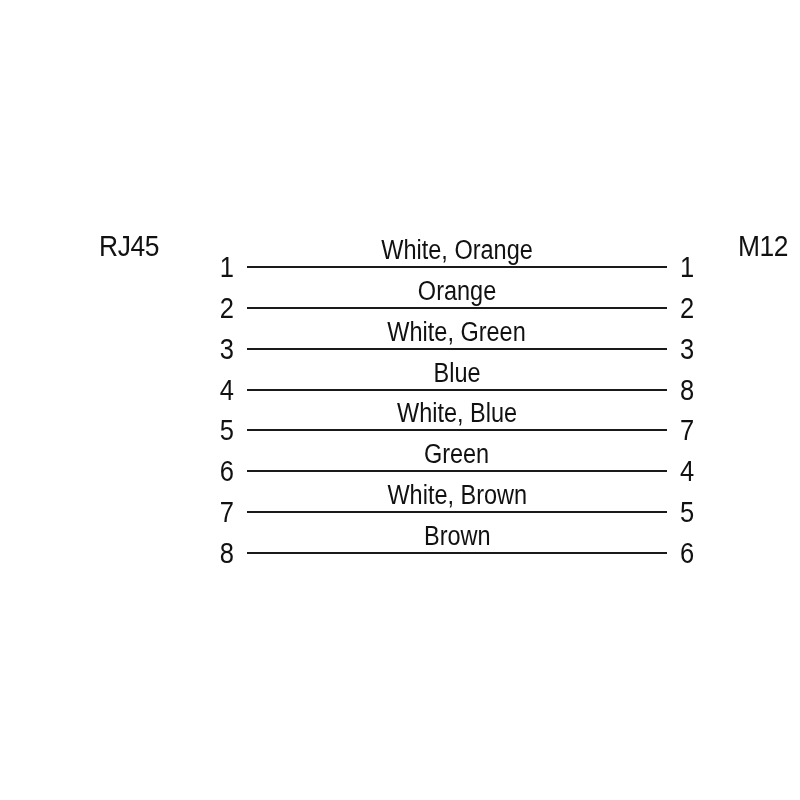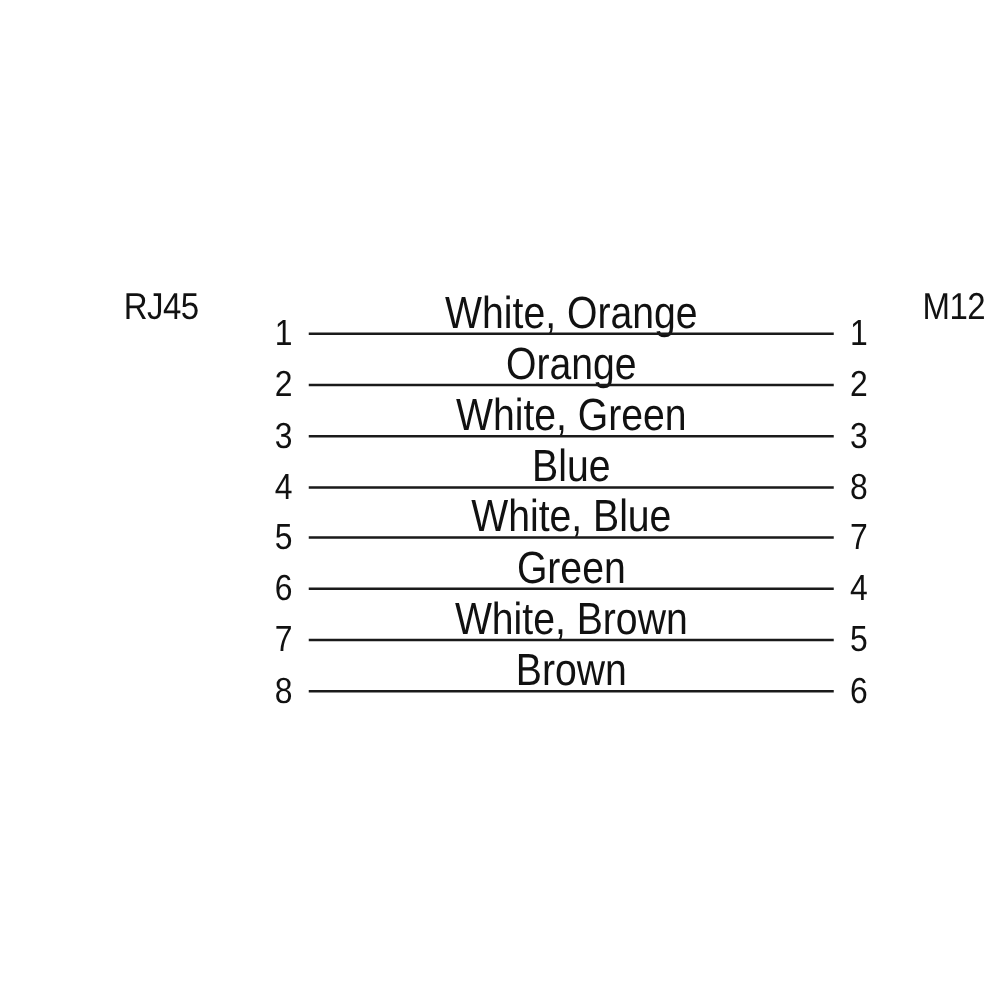--- a/index.html
+++ b/index.html
@@ -77,21 +77,21 @@
 
   
   .wire-label {
     position: absolute;
     left: 203px;
     width: 420px;
     top: -32px;
     height: 30px;
     line-height: 30px;
     text-align: center;
-    font-size: 36px;
+    font-size: 27px;
     font-weight: 400;
     color: #111111;
     white-space: nowrap;
   }
   .wire-label span {
     display: inline-block;
     transform: scaleX(0.87);
     transform-origin: center center;
   }
 </style>

